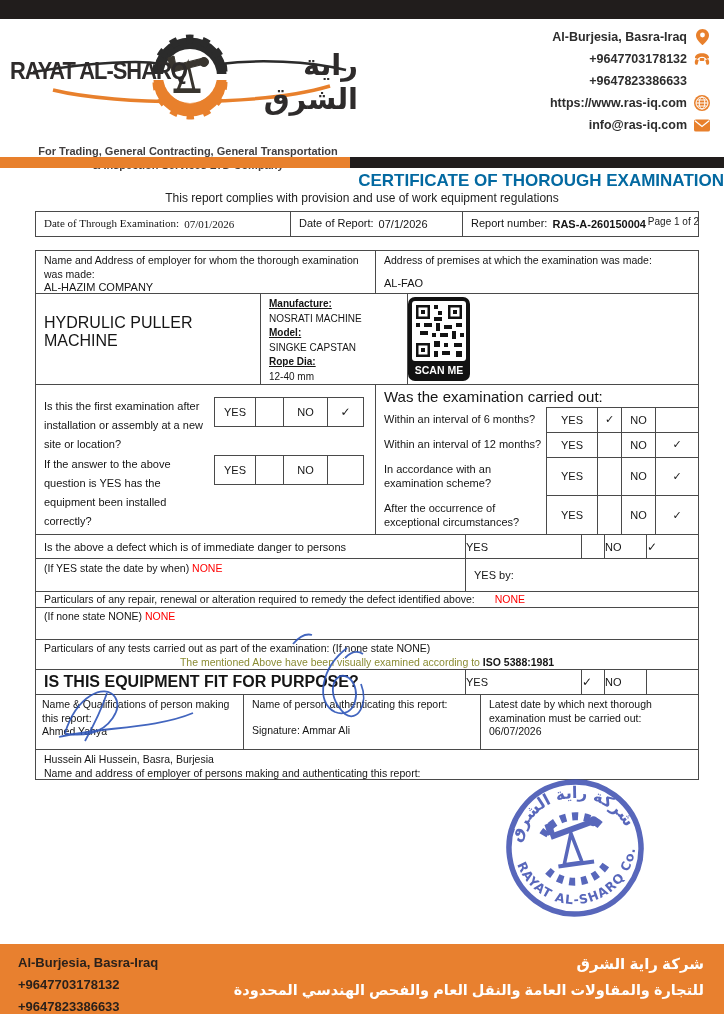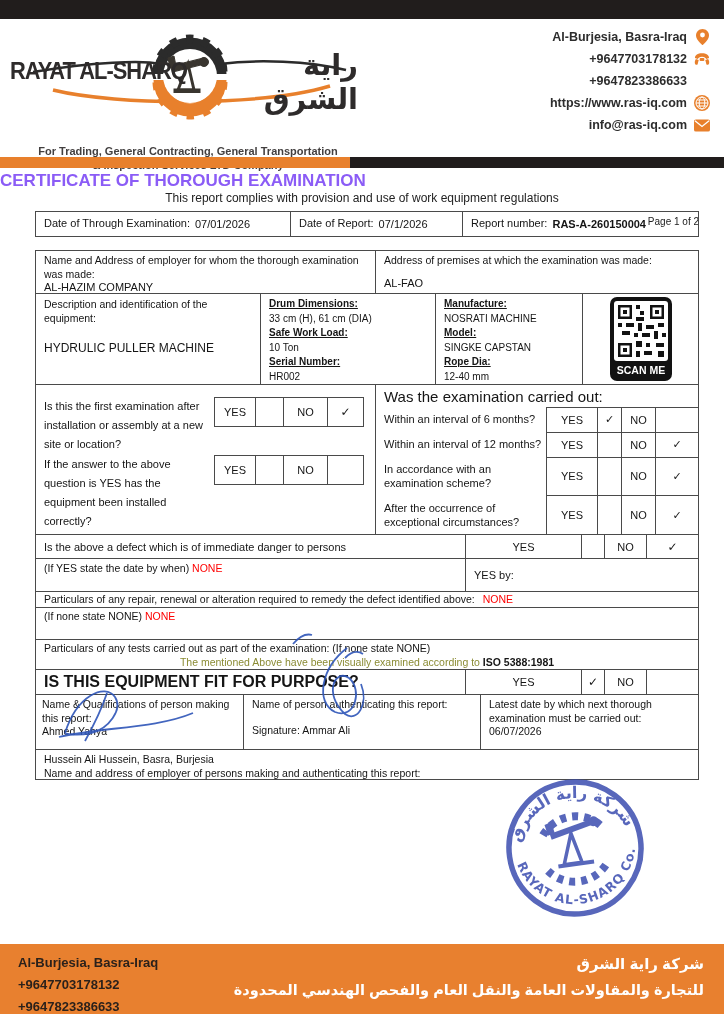--- a/index.html
+++ b/index.html
@@ -14,42 +14,42 @@
   .tagline{position:absolute;left:6px;top:122px;width:348px;text-align:center;
            font-size:11px;font-weight:bold;color:#423f3f;line-height:14px;}
   .contacts{position:absolute;right:14px;top:26px;width:300px;}
   .cline{display:flex;justify-content:flex-end;align-items:center;gap:7px;height:22px;
          font-size:12.5px;font-weight:600;color:#2d2d2d;}
   .cicon{width:16px;height:16px;flex:0 0 16px;display:flex;align-items:center;justify-content:center;}
   .divbar{position:absolute;left:0;top:157px;width:724px;height:11px;display:flex;}
   .divbar .o{width:350px;background:#e8802c;}
   .divbar .k{flex:1;background:#211d1c;}
   
-  .doc-title{position:absolute;left:0;top:171px;width:724px;text-align:left;
-             font-size:17px;font-weight:bold;color:#8b5cf6;}
+  .doc-title{position:absolute;left:0;top:171px;width:724px;text-align:right;
+             font-size:17px;font-weight:bold;color:#0369a1;}
   .doc-sub{position:absolute;left:0;top:191px;width:724px;text-align:center;font-size:12px;color:#222;}
   .page-num{position:absolute;right:25px;top:216px;font-size:10px;color:#222;}
   
   .daterow{position:absolute;left:35px;top:211px;width:664px;height:26px;border:1px solid #4a4a4a;
            display:flex;box-sizing:border-box;font-size:11px;}
   .dcell{display:flex;align-items:center;padding-left:8px;box-sizing:border-box;gap:5px;}
   .dcell+.dcell{border-left:1px solid #4a4a4a;}
   .maintbl{position:absolute;left:35px;top:250px;width:664px;height:530px;border:1px solid #4a4a4a;
            display:flex;flex-direction:column;box-sizing:border-box;}
   .r{display:flex;box-sizing:border-box;flex:0 0 auto;}
   .r+.r{border-top:1px solid #4a4a4a;}
   .c{box-sizing:border-box;}
   .c.bdr{border-right:1px solid #4a4a4a;}
   .lbl{font-size:10.5px;line-height:13.5px;color:#141414;}
   .val{font-size:11px;color:#141414;}
   .red{color:#fe0000;}
   .spec b{font-size:10px;text-decoration:underline;}
   .spec{font-size:10px;line-height:14.5px;}
   .ck{font-weight:bold;font-size:12px;}
-  .cent{display:flex;align-items:center;justify-content:center;}
+  .cent{display:flex;align-items:center;justify-content:flex-start;}
   
   .qtxt{position:absolute;font-size:11px;line-height:19px;color:#141414;}
   .mini{position:absolute;height:30px;display:flex;border:1px solid #4a4a4a;box-sizing:border-box;font-size:11px;}
   .mini .mc{display:flex;align-items:center;justify-content:center;box-sizing:border-box;}
   .mini .mc+.mc{border-left:1px solid #4a4a4a;}
   .xrow{display:flex;flex:1 1 auto;}
   .xlabel{flex:1;padding-left:8px;display:flex;align-items:center;font-size:11px;line-height:14px;}
   .xgrid{width:152px;display:flex;border-left:1px solid #4a4a4a;border-top:1px solid #4a4a4a;box-sizing:border-box;}
   .xgrid .xc{display:flex;align-items:center;justify-content:center;box-sizing:border-box;font-size:11px;}
   .xgrid .xc+.xc{border-left:1px solid #4a4a4a;}
@@ -152,21 +152,21 @@
   <div class="divbar">
       <div class="o"></div>
       <div class="k"></div>
     </div>
 
   <div class="doc-title">CERTIFICATE OF THOROUGH EXAMINATION</div>
   <div class="doc-sub">This report complies with provision and use of work equipment regulations</div>
   <div class="page-num">Page 1 of 2</div>
 
   <div class="daterow">
-    <div class="dcell" style="width:254px;">
+    <div class="dcell" style="width:254px;font-family:Liberation Serif, serif;">
       <span class="lbl" style="font-size:11px;">Date of Through Examination:</span>
       <span class="val">07/01/2026</span>
     </div>
     <div class="dcell" style="width:172px;">
       <span class="lbl" style="font-size:11px;">Date of Report:</span>
       <span class="val">07/1/2026</span>
     </div>
     <div class="dcell" style="flex:1;">
       <span class="lbl" style="font-size:11px;">Report number:</span>
       <span class="val" style="font-weight:bold;">RAS-A-260150004</span>
@@ -181,30 +181,21 @@
         <div class="val">AL-HAZIM COMPANY</div>
       </div>
       <div class="c" style="flex:1;padding:3px 8px;">
         <div class="lbl">Address of premises at which the examination was made:</div>
         <div class="val" style="margin-top:9px;">AL-FAO</div>
       </div>
     </div>
 
     <div class="r" style="height:91px;">
       <div class="c bdr" style="width:225px;padding:4px 8px;">
-        <div class="lbl" style="width:170px;">Description and identification of the equipment:</div>
-        <div style="font-size:12px;margin-top:16px;">HYDRULIC PULLER MACHINE</div>
-      </div>
-      <div class="c bdr spec" style="width:175px;padding:3px 8px;">
-        <div><b>Drum Dimensions:</b></div>
-        <div>33 cm (H), 61 cm (DIA)</div>
-        <div><b>Safe Work Load:</b></div>
-        <div>10 Ton</div>
-        <div><b>Serial Number:</b></div>
-        <div>HR002</div>
+        <div style="font-size:16px;margin-top:16px;">HYDRULIC PULLER MACHINE</div>
       </div>
       <div class="c bdr spec" style="width:147px;padding:3px 8px;">
         <div><b>Manufacture:</b></div>
         <div>NOSRATI MACHINE</div>
         <div><b>Model:</b></div>
         <div>SINGKE CAPSTAN</div>
         <div><b>Rope Dia:</b></div>
         <div>12-40 mm</div>
       </div>
       <div class="c cent" style="flex:1;">
@@ -316,21 +307,21 @@
       <div class="c bdr" style="width:430px;padding:3px 8px;">
         <div class="lbl">
           <span>(If YES state the date by when)</span>
           <span class="red">NONE</span>
         </div>
       </div>
       <div class="c" style="flex:1;padding-left:8px;display:flex;align-items:center;font-size:11px;">YES by:</div>
     </div>
 
     <div class="r" style="height:16px;">
-      <div class="c" style="flex:1;padding-left:8px;display:flex;align-items:center;gap:8px;">
+      <div class="c" style="flex:1;padding-left:8px;display:flex;align-items:center;gap:20px;">
         <span class="lbl">Particulars of any repair, renewal or alteration required to remedy the defect identified above:</span>
         <span class="lbl red">NONE</span>
       </div>
     </div>
 
     <div class="r" style="height:32px;">
       <div class="c" style="flex:1;padding:2px 8px;">
         <div class="lbl">
           <span>(If none state NONE)</span>
           <span class="red">NONE</span>

